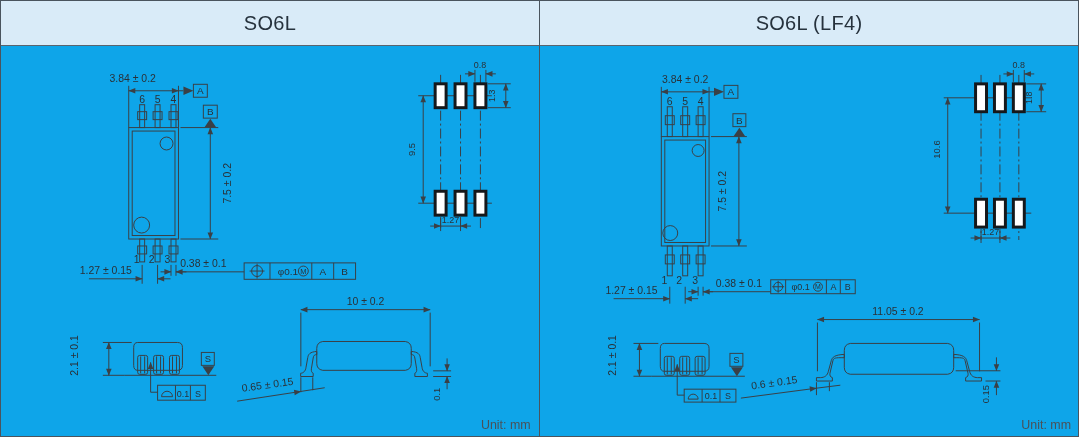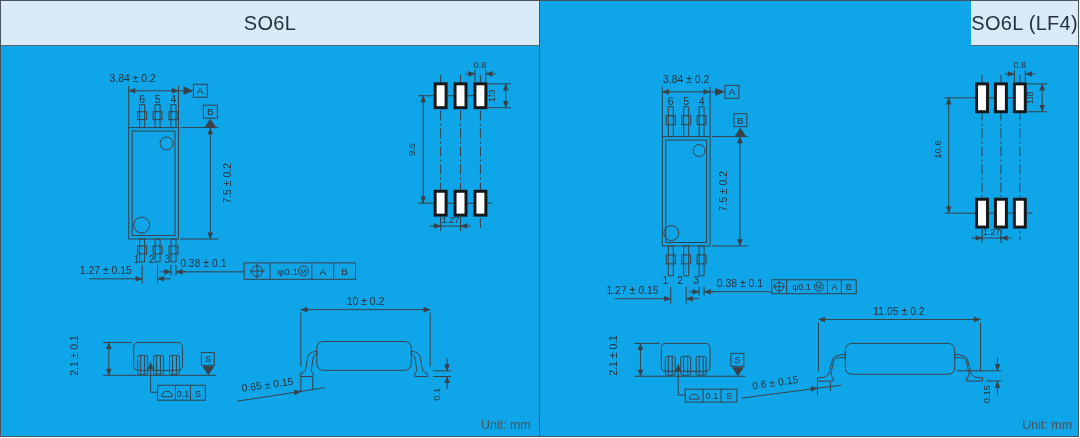--- a/index.html
+++ b/index.html
@@ -4,21 +4,21 @@
 <style>
   html,body{margin:0;padding:0;background:#fff;}
   .stage{
     position:relative;width:1077px;height:435px;
     border:1.5px solid #4a545e;
     display:flex;
     font-family:"Liberation Sans","DejaVu Sans",sans-serif;
     background:#0ea5e9;
   }
   .panel{width:538.5px;height:435px;display:flex;flex-direction:column;}
-  .panel.right{border-left:1.5px solid #4a545e;align-items:flex-end;}
+  .panel.right{border-left:1.5px solid #4a545e;}
   .panel-header{
     height:44px;border-bottom:1px solid #5a646e;
     background:#d9ebf8;display:flex;align-items:center;justify-content:center;
     font-size:20px;color:#26323d;letter-spacing:.3px;
   }
   svg{display:block;}
   svg text{fill:#2a3138;font-family:"Liberation Sans","DejaVu Sans",sans-serif;}
   .dim{font-size:10.5px;}
   .sm{font-size:9px;}
   .md{font-size:9.5px;}

